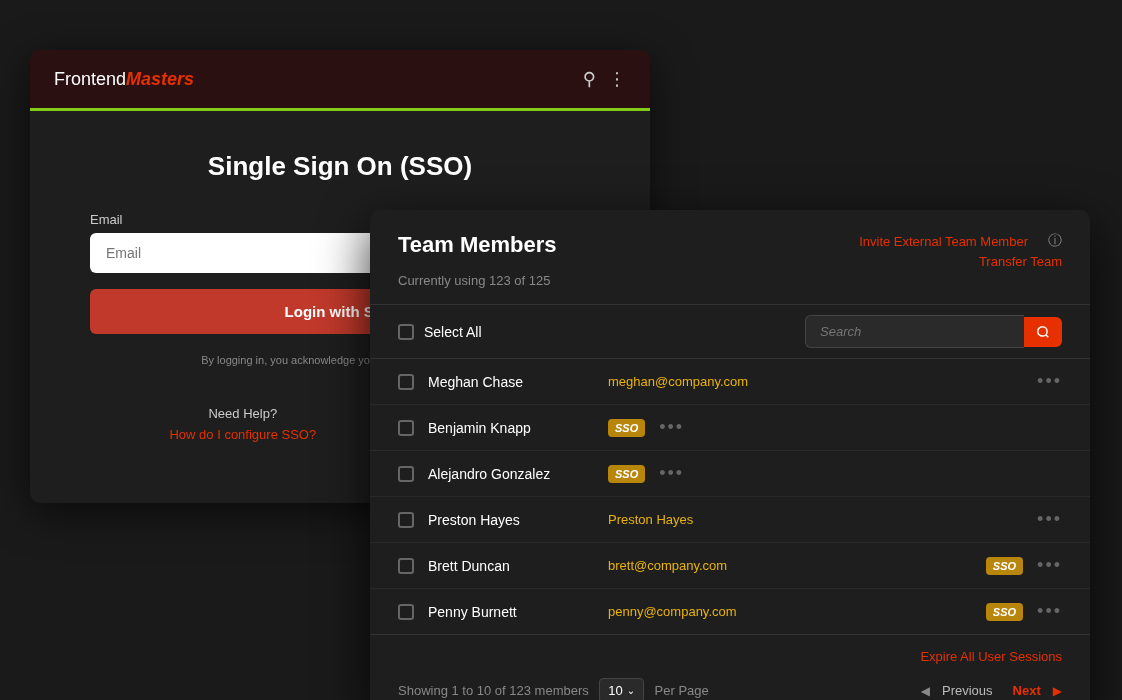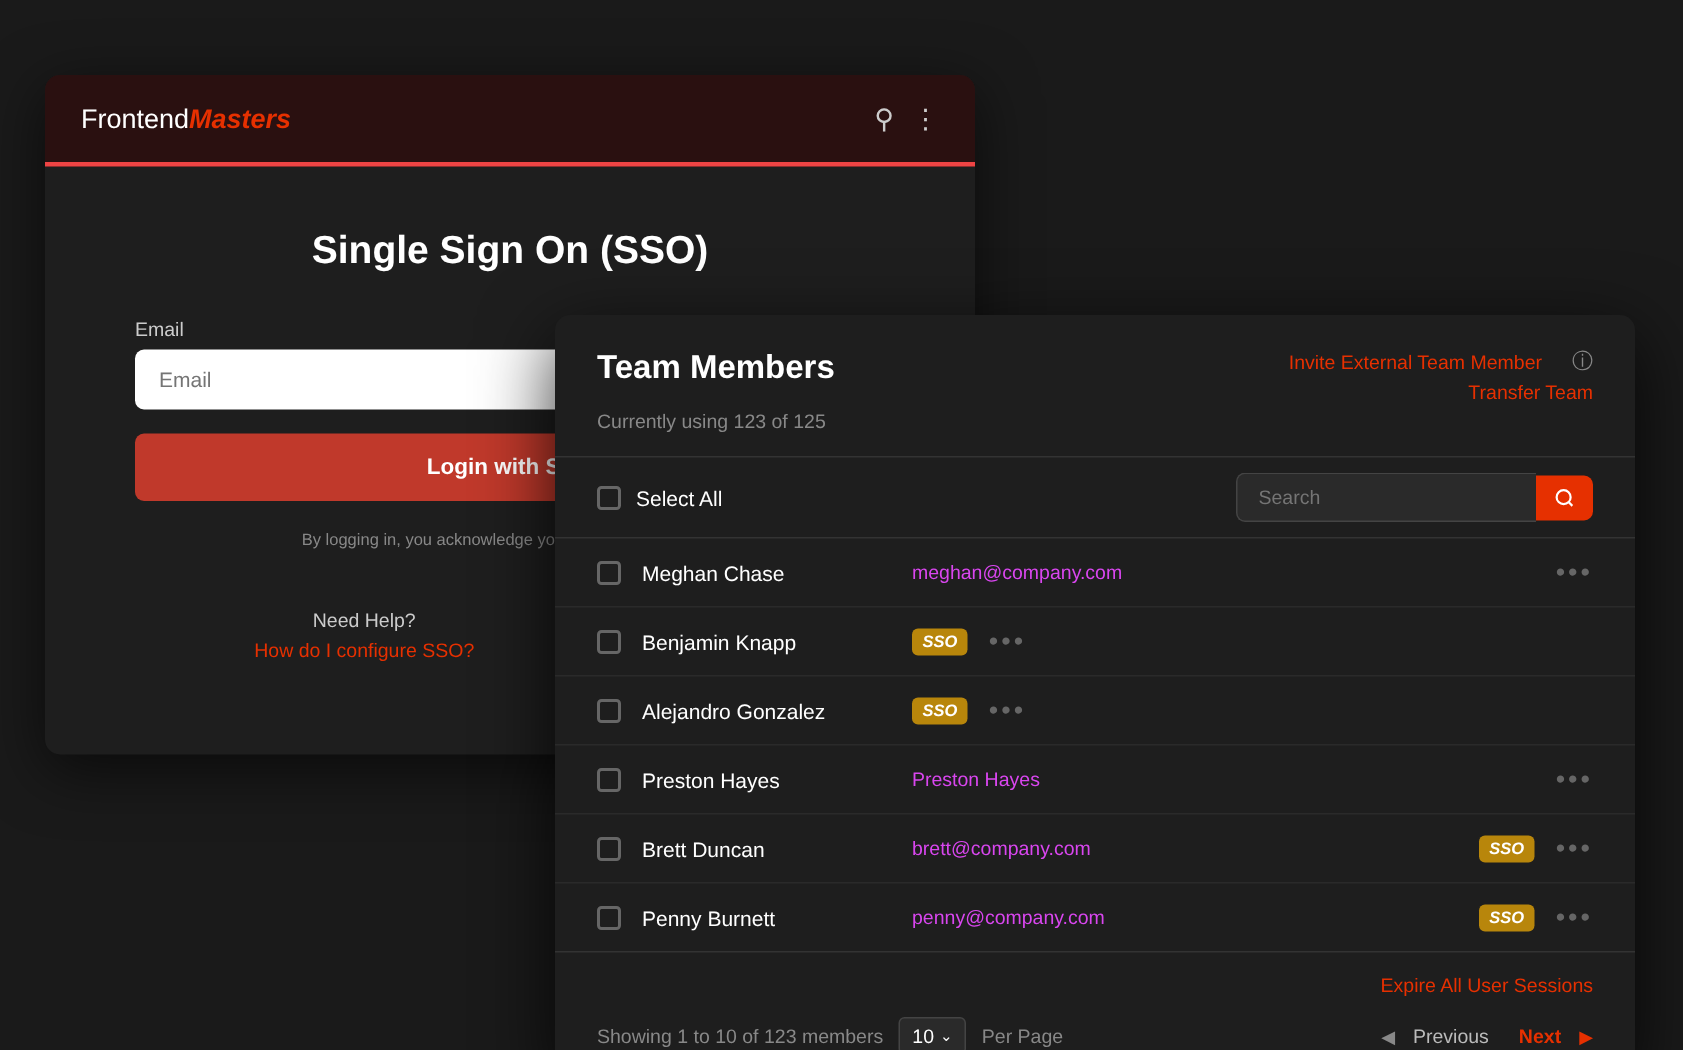--- a/index.html
+++ b/index.html
@@ -22,21 +22,21 @@
       border-radius: 10px;
       overflow: hidden;
       box-shadow: 0 10px 40px rgba(0,0,0,0.6);
     }
     .sso-header {
       background: #2a1010;
       padding: 18px 24px;
       display: flex;
       align-items: center;
       justify-content: space-between;
-      border-bottom: 3px solid #ef4444;
+      border-bottom: 3px solid #84cc16;
     }
     .sso-logo {
       display: flex;
       align-items: center;
       font-size: 18px;
       font-weight: 600;
       color: #fff;
     }
     .sso-logo .logo-masters {
       color: #e63000;
@@ -202,22 +202,23 @@
       gap: 0;
     }
     .search-input {
       padding: 8px 14px;
       border: 1px solid #444;
       border-right: none;
       border-radius: 6px 0 0 6px;
       background: #2a2a2a;
       color: #fff;
       font-size: 13px;
-      width: 200px;
+      width: 219px;
       outline: none;
+      font-style: italic;
     }
     .search-btn {
       padding: 8px 12px;
       background: #e63000;
       border: none;
       border-radius: 0 6px 6px 0;
       color: #fff;
       cursor: pointer;
       font-size: 14px;
       display: flex;
@@ -247,21 +248,21 @@
       flex-shrink: 0;
       margin-right: 14px;
     }
     .member-name {
       color: #fff;
       font-size: 14px;
       width: 180px;
       flex-shrink: 0;
     }
     .member-email {
-      color: #d946ef;
+      color: #eab308;
       font-size: 13px;
       flex: 1;
     }
     .sso-badge {
       background: #b8860b;
       color: #fff;
       font-size: 11px;
       font-weight: 700;
       padding: 3px 7px;
       border-radius: 4px;

